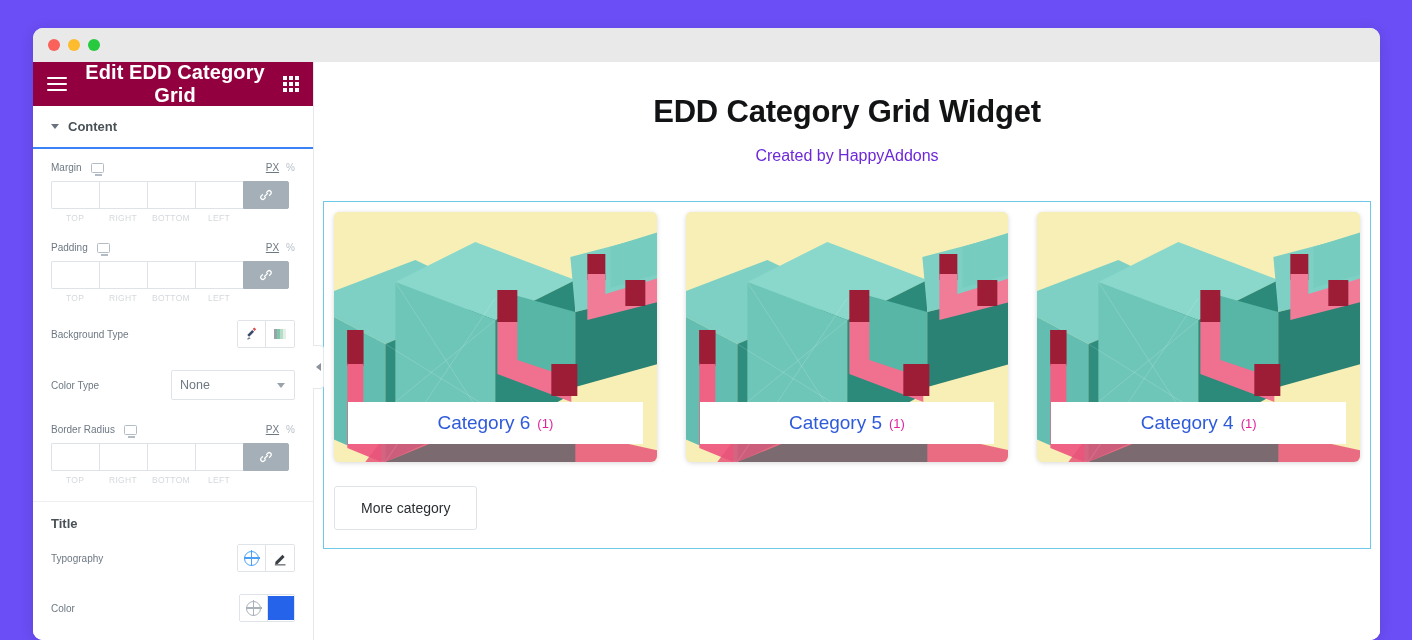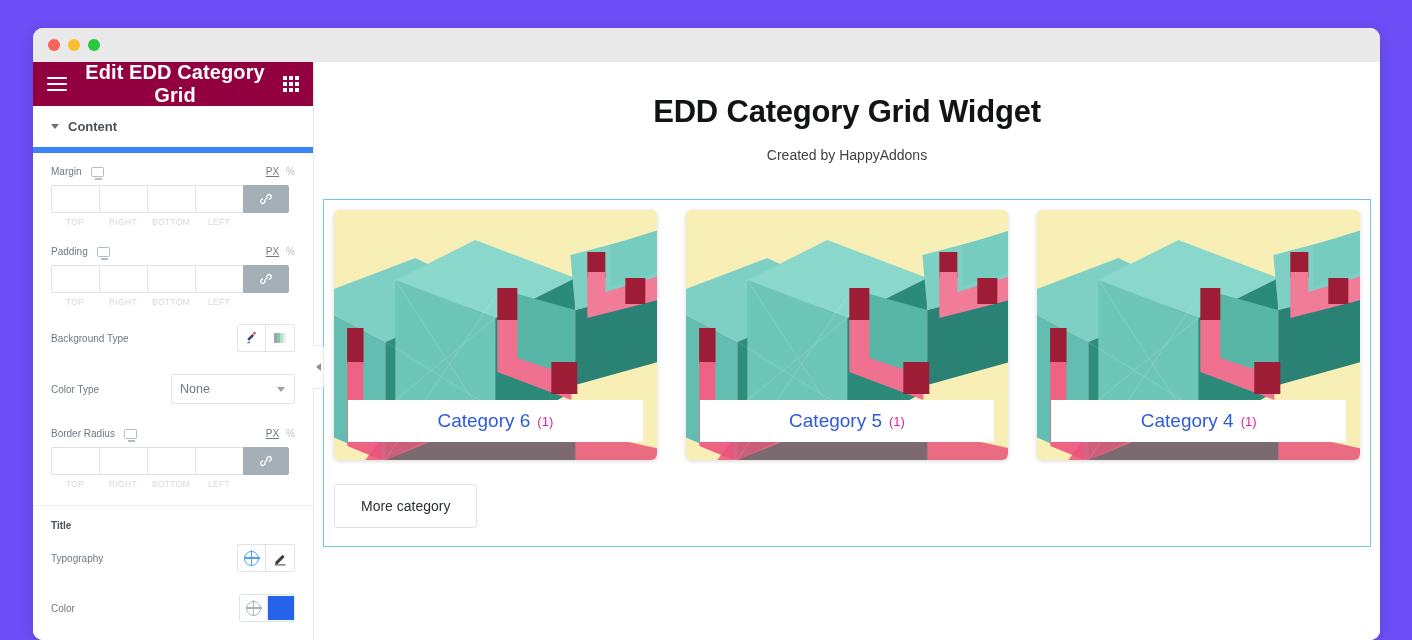--- a/index.html
+++ b/index.html
@@ -70,21 +70,21 @@
   .hamburger { width: 20px; display:flex; flex-direction:column; gap:4px; cursor:pointer; }
   .hamburger i { display:block; height:2px; background:#fff; border-radius:1px; }
   .grid-icon { display:grid; grid-template-columns:repeat(3,4px); grid-template-rows:repeat(3,4px); gap:2px; cursor:pointer;}
   .grid-icon i { background:#fff; display:block; width:4px; height:4px; }
 
   .panel-scroll { flex:1; overflow:hidden; }
 
   .section-toggle {
     display: flex; align-items: center; gap: 9px;
     padding: 13px 16px 13px 18px;
-    border-bottom: 6px solid #3b82f6;
+    border-bottom: 2px solid #3b82f6;
   }
   .caret-down {
     width:0;height:0;border-left:4.5px solid transparent;border-right:4.5px solid transparent;
     border-top:5px solid #6b7381;
   }
   .section-toggle span { font-size:13px;font-weight:bold;color:#495157; }
 
   .ctrl-group { padding: 13px 18px 6px 18px; }
   .ctrl-row-head {
     display:flex; align-items:center; margin-bottom: 8px;
@@ -133,21 +133,21 @@
     -webkit-appearance:none; appearance:none; outline:none; cursor:pointer;
   }
   .select-wrap { position:relative;text-decoration:underline; }
   .select-wrap::after{
     content:""; position:absolute; right:10px; top:13px; width:0;height:0;
     border-left:4px solid transparent;border-right:4px solid transparent;border-top:5px solid #9aa3ab;
     pointer-events:none;
   }
 
   .divider { height:1px; background:#eceef0; margin: 10px 0 0 0; }
-  .sub-head { padding: 14px 18px 2px 18px; font-size:10px;font-weight:bold;color:#495157; }
+  .sub-head { padding: 14px 18px 2px 18px; font-size:13px;font-weight:bold;color:#495157; }
 
   .globe { width:15px;height:15px;border-radius:50%;border:1.5px solid #a9b2ba;position:relative; }
   .globe::before{content:"";position:absolute;left:50%;top:-1.5px;bottom:-1.5px;width:1.5px;margin-left:-.75px;background:#a9b2ba;}
   .globe::after{content:"";position:absolute;top:50%;left:-1.5px;right:-1.5px;height:1.5px;margin-top:-.75px;background:#a9b2ba;}
   .globe.blue { border-color:#4a9ff5; }
   .globe.blue::before,.globe.blue::after{background:#4a9ff5;}
   .color-swatch { width:26px;height:24px;background:#2563eb; }
 
   
   .collapse-handle {
@@ -164,21 +164,21 @@
     background:#ffffff;
     position: relative;
     overflow: hidden;
     padding-top: 32px;
   }
   .page-title {
     text-align:center; font-size:31px; font-weight:bold; color:#111315;
     letter-spacing:-.2px;
   }
   .page-sub {
-    text-align:center; font-size:14px; color:#404040; margin-top:17px;
+    text-align:center; font-size:16px; color:#6d28d9; margin-top:17px;
   }
 
   .grid-section {
     margin: 36px 9px 0 9px;
     border: 1px solid #6ec9e8;
     background:#fff;
     padding: 10px;
     position:relative;
   }
   .cards {

